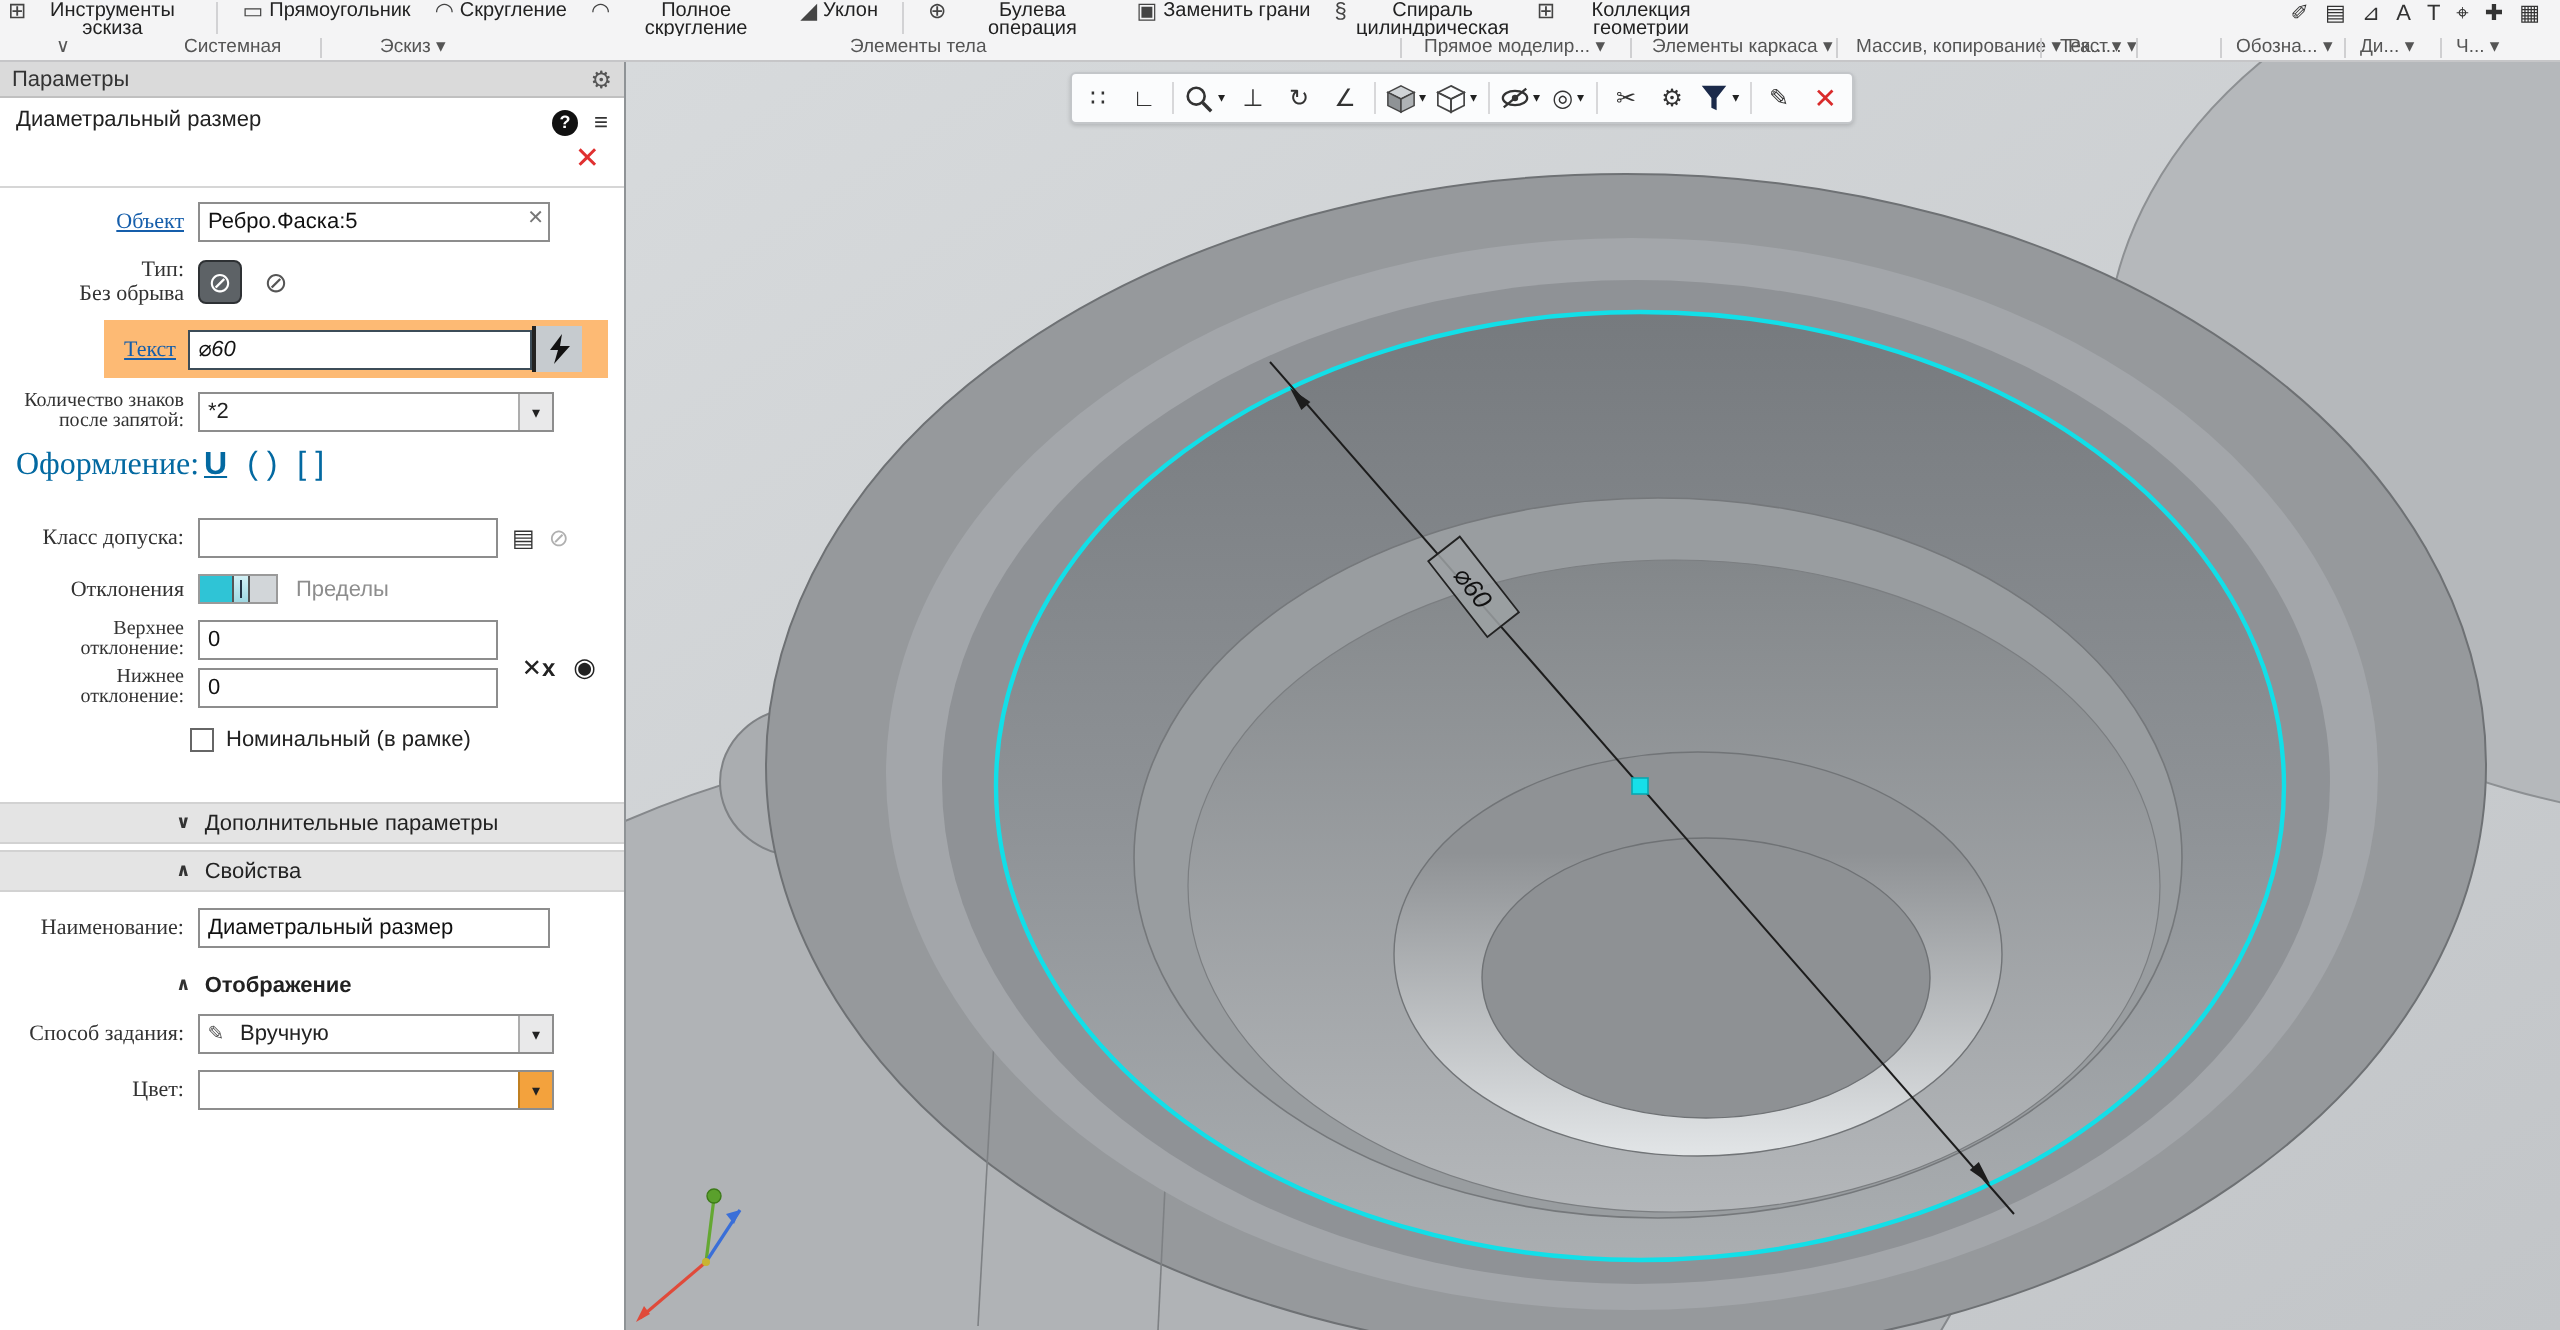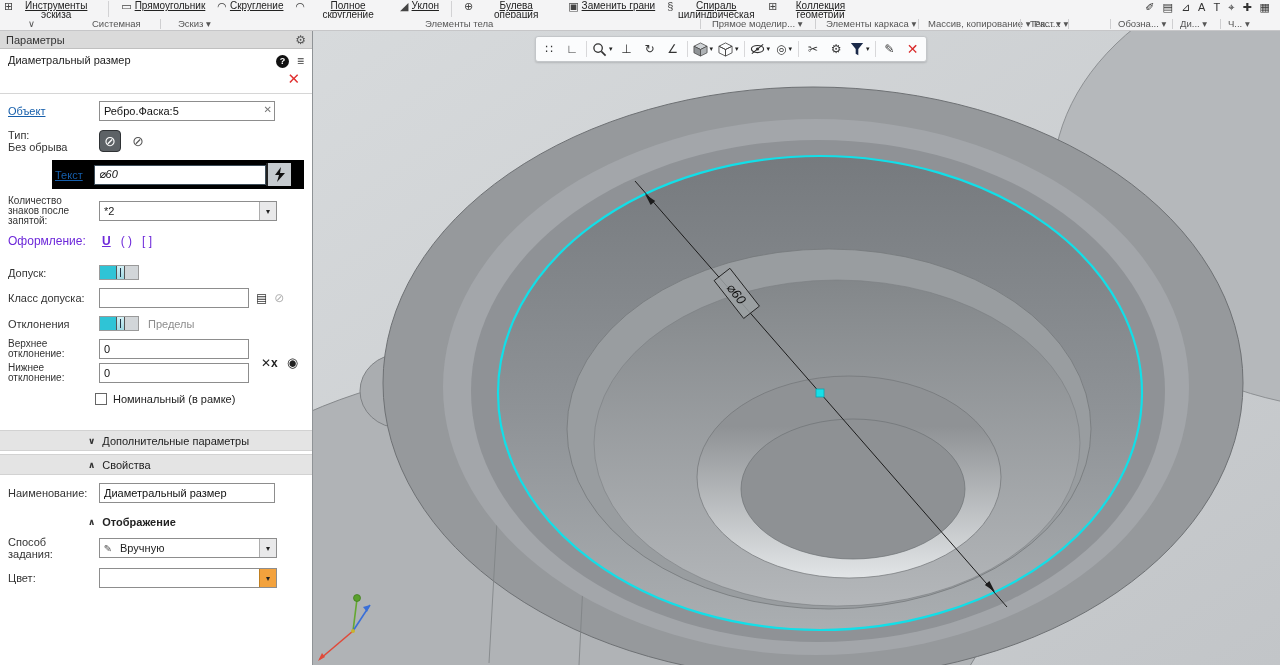--- a/index.html
+++ b/index.html
@@ -5,21 +5,21 @@
 *{margin:0;padding:0;box-sizing:border-box;}
 html,body{width:1280px;height:665px;overflow:hidden;font-family:"Liberation Sans","DejaVu Sans",sans-serif;background:#f0f0f0;color:#222;}
 button{border:none;background:none;font-family:inherit;cursor:default;}
 .app{width:1280px;height:665px;display:flex;flex-direction:column;}
 
 
 .ribbon{flex:0 0 31px;background:#f4f4f5;border-bottom:1px solid #c6c6c8;position:relative;}
 .r1{height:18px;display:flex;align-items:flex-start;padding:1px 4px 0 4px;gap:12px;overflow:hidden;}
 .rtool{display:flex;align-items:flex-start;gap:3px;font-size:10px;color:#222;line-height:9px;white-space:normal;}
 .rtool .ric{font-size:11px;line-height:10px;color:#444;}
-.rtool .rlbl{max-width:80px;text-decoration:underline;}
+.rtool .rlbl{max-width:80px;}
 .rsep{width:1px;background:#d2d2d4;height:16px;flex:none;}
 .rextra{margin-left:auto;display:flex;gap:8px;padding-right:6px;}
 .rextra .xic{font-size:11px;color:#333;line-height:12px;}
 .r2{height:12px;position:relative;font-size:9.5px;color:#555;}
 .r2 span{position:absolute;top:0;white-space:nowrap;}
 .r2 .vs{position:absolute;top:1px;width:1px;height:10px;background:#cfcfd1;}
 
 
 .main{flex:1;display:flex;min-height:0;}
 
@@ -28,42 +28,42 @@
 .phead{height:18px;flex:none;background:#dadada;border-bottom:1px solid #c0c0c0;display:flex;align-items:center;padding:0 6px;color:#333;}
 .phead .gear{margin-left:auto;font-size:12px;color:#555;}
 .ptitle{display:flex;align-items:flex-start;padding:5px 8px 0 8px;}
 .ticons{margin-left:auto;display:flex;gap:8px;align-items:center;}
 .help{width:13px;height:13px;border-radius:50%;background:#111;color:#fff;font-size:9px;font-weight:bold;display:flex;align-items:center;justify-content:center;}
 .tree{font-size:12px;color:#333;}
 .pclose{text-align:right;padding:2px 12px 0 0;}
 .pclose span{color:#e03030;font-size:15px;font-weight:bold;}
 .pdiv{border-top:1px solid #d6d6d6;margin:5px 0 3px 0;}
 .prow{display:flex;align-items:center;margin:4px 8px;}
-.plabel{width:84px;flex:none;text-align:left;margin-right:7px;color:#333;line-height:12px;}
+.plabel{width:84px;flex:none;text-align:right;margin-right:7px;color:#333;line-height:12px;font-family:Liberation Serif, serif;}
 .plabel.sm{font-size:10px;line-height:10px;}
 .link{color:#155eab;text-decoration:underline;}
 .pinput{height:20px;width:176px;border:1px solid #8d8d8d;font-size:11px;padding:0 4px;background:#fff;color:#111;font-family:inherit;}
 .inputwrap{position:relative;width:176px;}
 .inputwrap .pinput{width:100%;padding-right:16px;}
 .clearx{position:absolute;right:3px;top:3px;font-size:10px;color:#777;}
 .typebtns{display:flex;gap:6px;align-items:center;}
 .tbtn{width:22px;height:22px;border-radius:4px;display:flex;align-items:center;justify-content:center;font-size:14px;}
 .tbtn.active{background:#5d6266;color:#fff;border:1px solid #2e3134;}
 .tbtn.off{color:#555;}
-.hlwrap{margin:3px 8px 3px 52px;background:#000000;display:flex;align-items:center;padding:3px 0 3px 3px;}
+.hlwrap{margin:3px 8px 3px 52px;background:#fdba74;display:flex;align-items:center;padding:3px 0 3px 3px;}
 .hlwrap .plabel{width:33px;margin-right:6px;}
 .hlwrap .pinput{width:172px;border:1.5px solid #3c4c58;font-style:italic;}
 .flashbtn{width:25px;height:23px;background:#c6cbcf;border-left:2px solid #222;display:flex;align-items:center;justify-content:center;}
 .combo{width:178px;height:20px;border:1px solid #8d8d8d;background:#fff;display:flex;align-items:center;}
 .combo .cico{width:16px;text-align:center;font-size:10px;color:#555;flex:none;}
 .combo .cval{flex:1;padding:0 4px;white-space:nowrap;overflow:hidden;}
 .combo .cbtn{width:17px;height:100%;background:#e9e9ea;border-left:1px solid #adadad;display:flex;align-items:center;justify-content:center;font-size:8px;color:#222;flex:none;}
 .combo.colorsel .cval,.combo.colorsel .cbtn{background:#f3a23d;}
 .combo.colorsel .cbtn{border-left:1px solid #c07f20;}
-.stylerow span{margin-right:10px;font-size:12px;color:#6d28d9;}
+.stylerow span{margin-right:10px;font-size:16px;color:#0369a1;}
 .ub{font-weight:bold;text-decoration:underline;}
 .toggle{width:40px;height:15px;display:inline-flex;border:1px solid #9a9a9a;background:#d2d6d9;}
 .tg-on{width:16px;background:#2fc4d6;}
 .tg-handle{width:9px;background:linear-gradient(#d2f0f5,#9fd8e2);border-left:1px solid #555;border-right:1px solid #555;position:relative;}
 .tg-handle::after{content:"";position:absolute;left:3px;top:2px;bottom:2px;width:1px;background:#234;}
 .tg-off{flex:1;}
 .mini{font-size:12px;color:#333;margin-left:7px;}
 .mini.dim{color:#b0b0b0;}
 .limits{color:#8d8d8d;margin-left:9px;text-align:center;}
 .devblock{position:relative;}
@@ -139,21 +139,21 @@
         <button class="xic">A</button>
         <button class="xic">T</button>
         <button class="xic">⌖</button>
         <button class="xic">✚</button>
         <button class="xic">▦</button>
       </div>
     </div>
     <div class="r2">
       <span style="left:28px">∨</span>
       <span style="left:92px"><i style="font-style:normal">Системная</i> <i style="font-style:normal"></i></span>
-      <span style="left:178px"><i style="font-style:normal">Эскиз</i> <i style="font-style:normal">▾</i></span>
+      <span style="left:190px"><i style="font-style:normal">Эскиз</i> <i style="font-style:normal">▾</i></span>
       <span style="left:425px"><i style="font-style:normal">Элементы тела</i> <i style="font-style:normal"></i></span>
       <span style="left:712px"><i style="font-style:normal">Прямое моделир...</i> <i style="font-style:normal">▾</i></span>
       <span style="left:826px"><i style="font-style:normal">Элементы каркаса</i> <i style="font-style:normal">▾</i></span>
       <span style="left:928px"><i style="font-style:normal">Массив, копирование</i> <i style="font-style:normal">▾</i></span>
       <span style="left:1030px"><i style="font-style:normal">Текст...</i> <i style="font-style:normal">▾</i></span>
       <span style="left:1034px"><i style="font-style:normal">Ра...</i> <i style="font-style:normal">▾</i></span>
       <span style="left:1118px"><i style="font-style:normal">Обозна...</i> <i style="font-style:normal">▾</i></span>
       <span style="left:1180px"><i style="font-style:normal">Ди...</i> <i style="font-style:normal">▾</i></span>
       <span style="left:1228px"><i style="font-style:normal">Ч...</i> <i style="font-style:normal">▾</i></span>
       <span class="vs" style="left:160px"></span>
@@ -229,28 +229,20 @@
 
       <div class="prow stylerow">
         <span class="plabel">Оформление:</span>
         <span class="ub">U</span>
         <span>( )</span>
         <span>[ ]</span>
       </div>
 
       <div class="gap10"></div>
 
-      <div class="prow">
-        <span class="plabel">Допуск:</span>
-        <span class="toggle">
-            <span class="tg-on"></span>
-            <span class="tg-handle"></span>
-            <span class="tg-off"></span>
-          </span>
-      </div>
 
       <div class="prow">
         <span class="plabel">Класс допуска:</span>
         <input class="pinput" style="width: 150px;" value="">
         <span class="mini">▤</span>
         <span class="mini dim">⊘</span>
       </div>
 
       <div class="prow">
         <span class="plabel">Отклонения</span>

